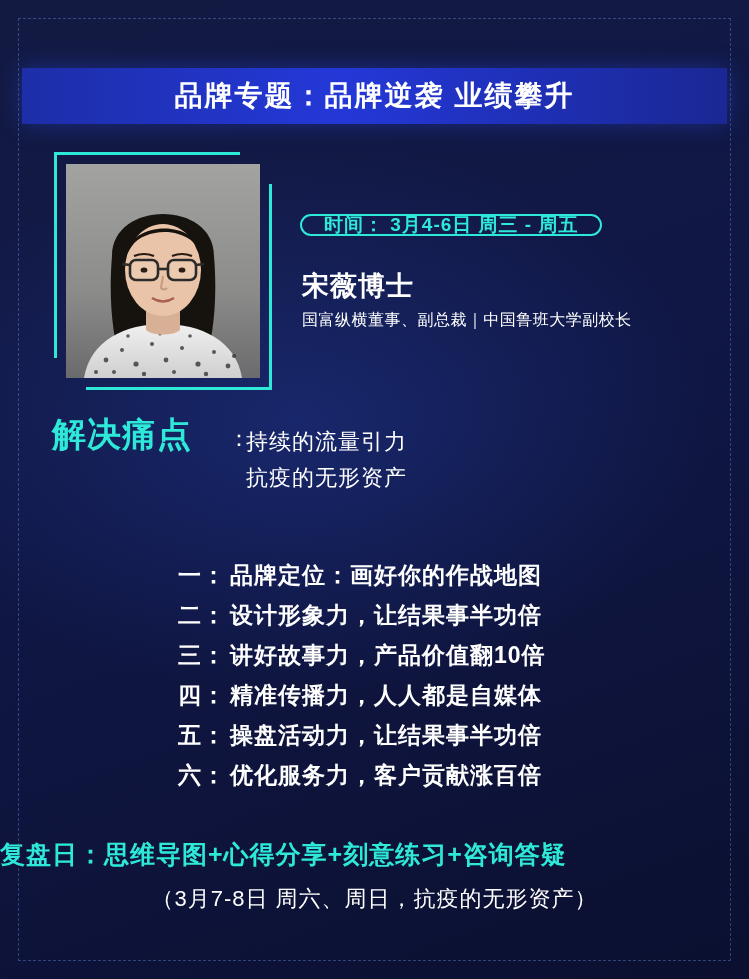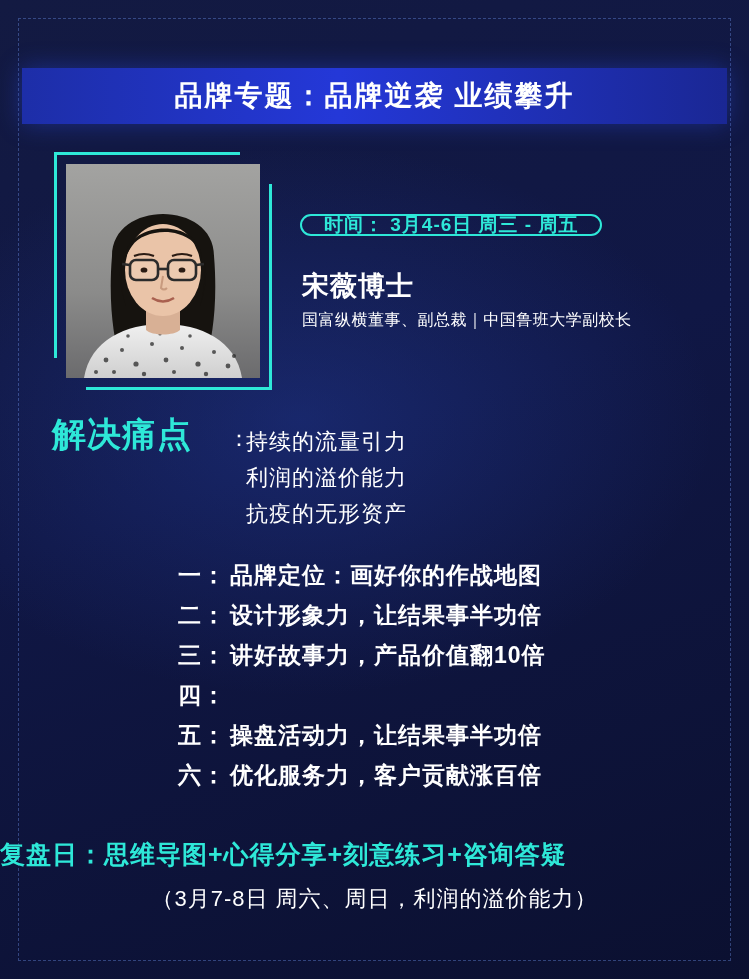--- a/index.html
+++ b/index.html
@@ -259,46 +259,46 @@
     <span class="time-text">时间： 3月4-6日  周三 - 周五</span>
   </div>
 
   <div class="speaker-name">宋薇博士</div>
   <div class="speaker-title">国富纵横董事、副总裁｜中国鲁班大学副校长</div>
 
   <div class="pain-head">解决痛点</div>
   <div class="pain-colon">：</div>
   <div class="pain-list">
     <div class="pain-item">持续的流量引力</div>
-    <div class="pain-item">利润的溢价能力</div>
     <div class="pain-item">抗疫的无形资产</div>
   </div>
 
   <div class="agenda">
     <div class="agenda-row">
       <span class="agenda-idx">一：</span>
       <span>品牌定位：画好你的作战地图</span>
     </div>
     <div class="agenda-row">
       <span class="agenda-idx">二：</span>
       <span>设计形象力，让结果事半功倍</span>
     </div>
     <div class="agenda-row">
       <span class="agenda-idx">三：</span>
       <span>讲好故事力，产品价值翻10倍</span>
     </div>
     <div class="agenda-row">
       <span class="agenda-idx">四：</span>
+      <span>精准传播力，人人都是自媒体</span>
     </div>
     <div class="agenda-row">
       <span class="agenda-idx">五：</span>
       <span>操盘活动力，让结果事半功倍</span>
     </div>
     <div class="agenda-row">
       <span class="agenda-idx">六：</span>
       <span>优化服务力，客户贡献涨百倍</span>
     </div>
   </div>
 
   <div class="footer-1">复盘日：思维导图+心得分享+刻意练习+咨询答疑</div>
-  <div class="footer-2">（3月7-8日  周六、周日，利润的溢价能力）</div>
+  <div class="footer-2">（3月7-8日  周六、周日，抗疫的无形资产）</div>
 
 </div>
 
 </body></html>

